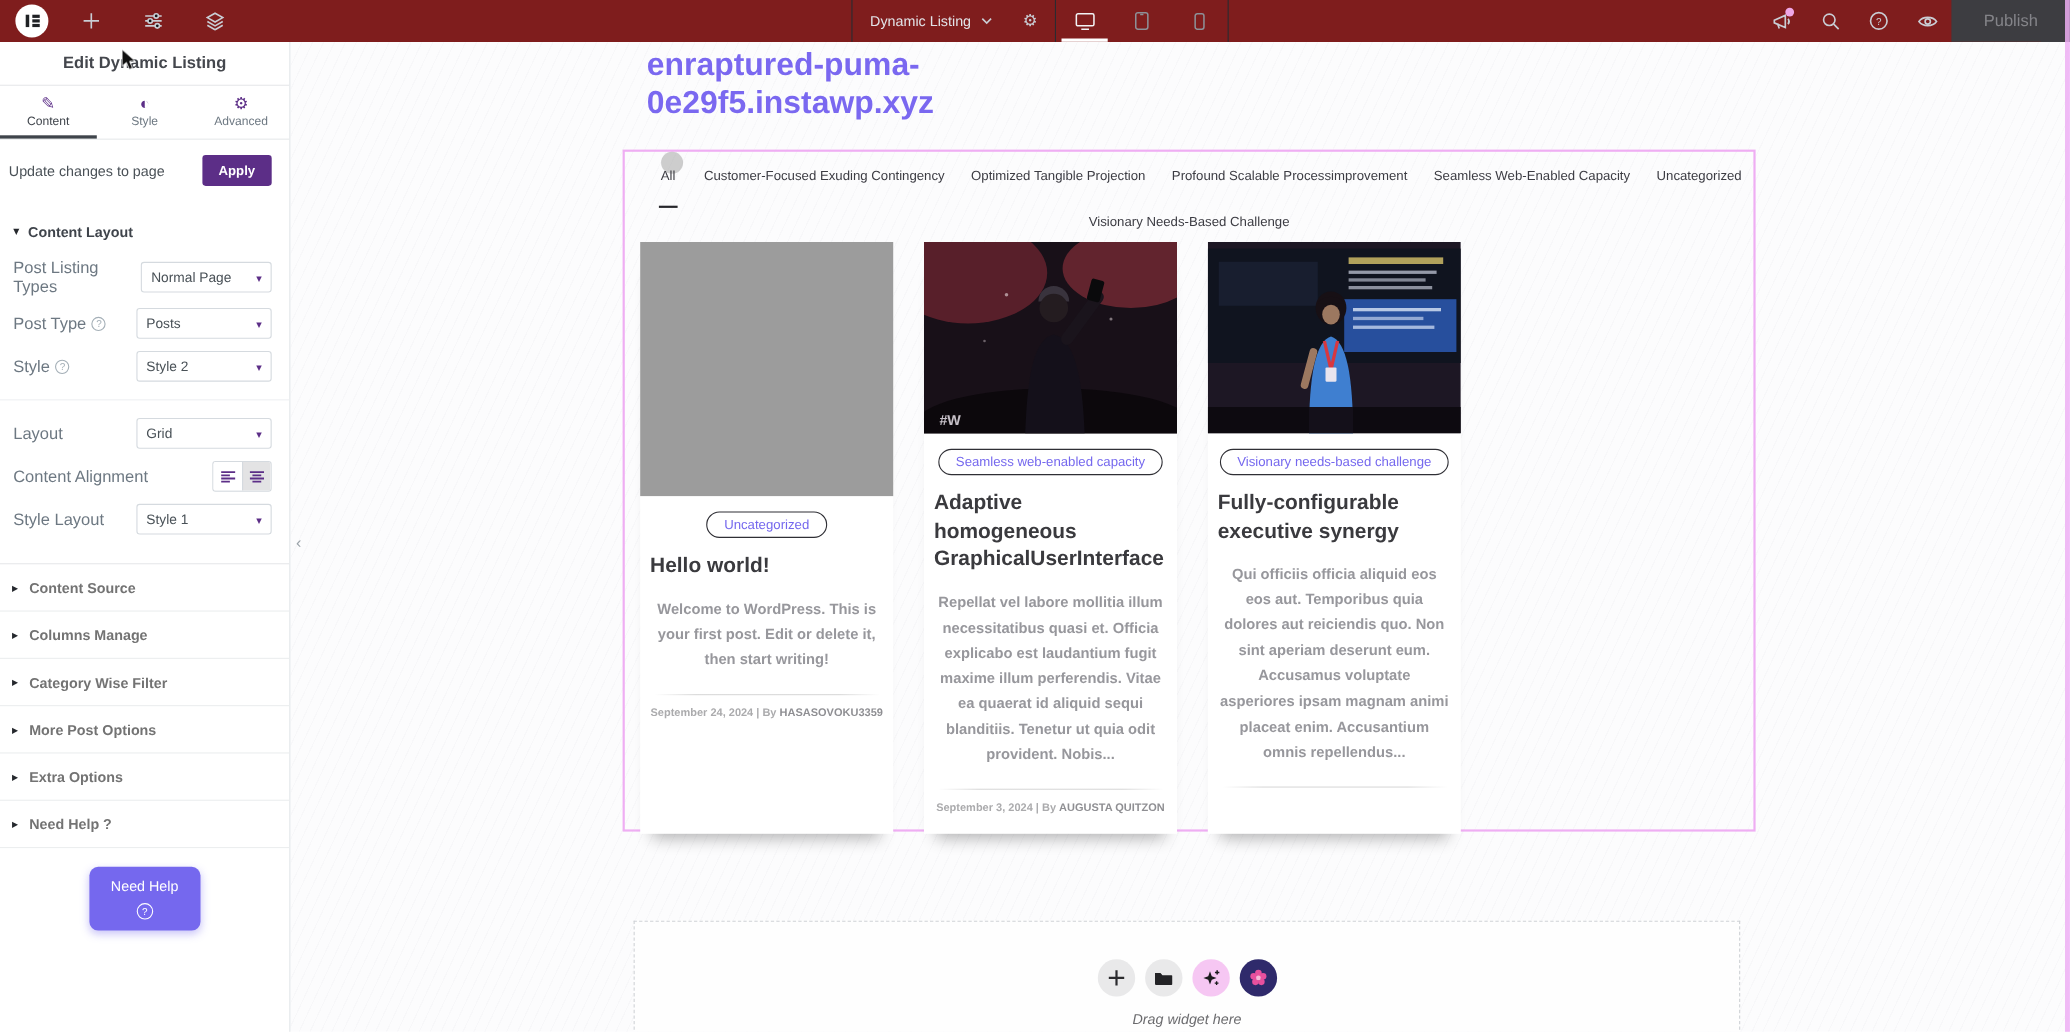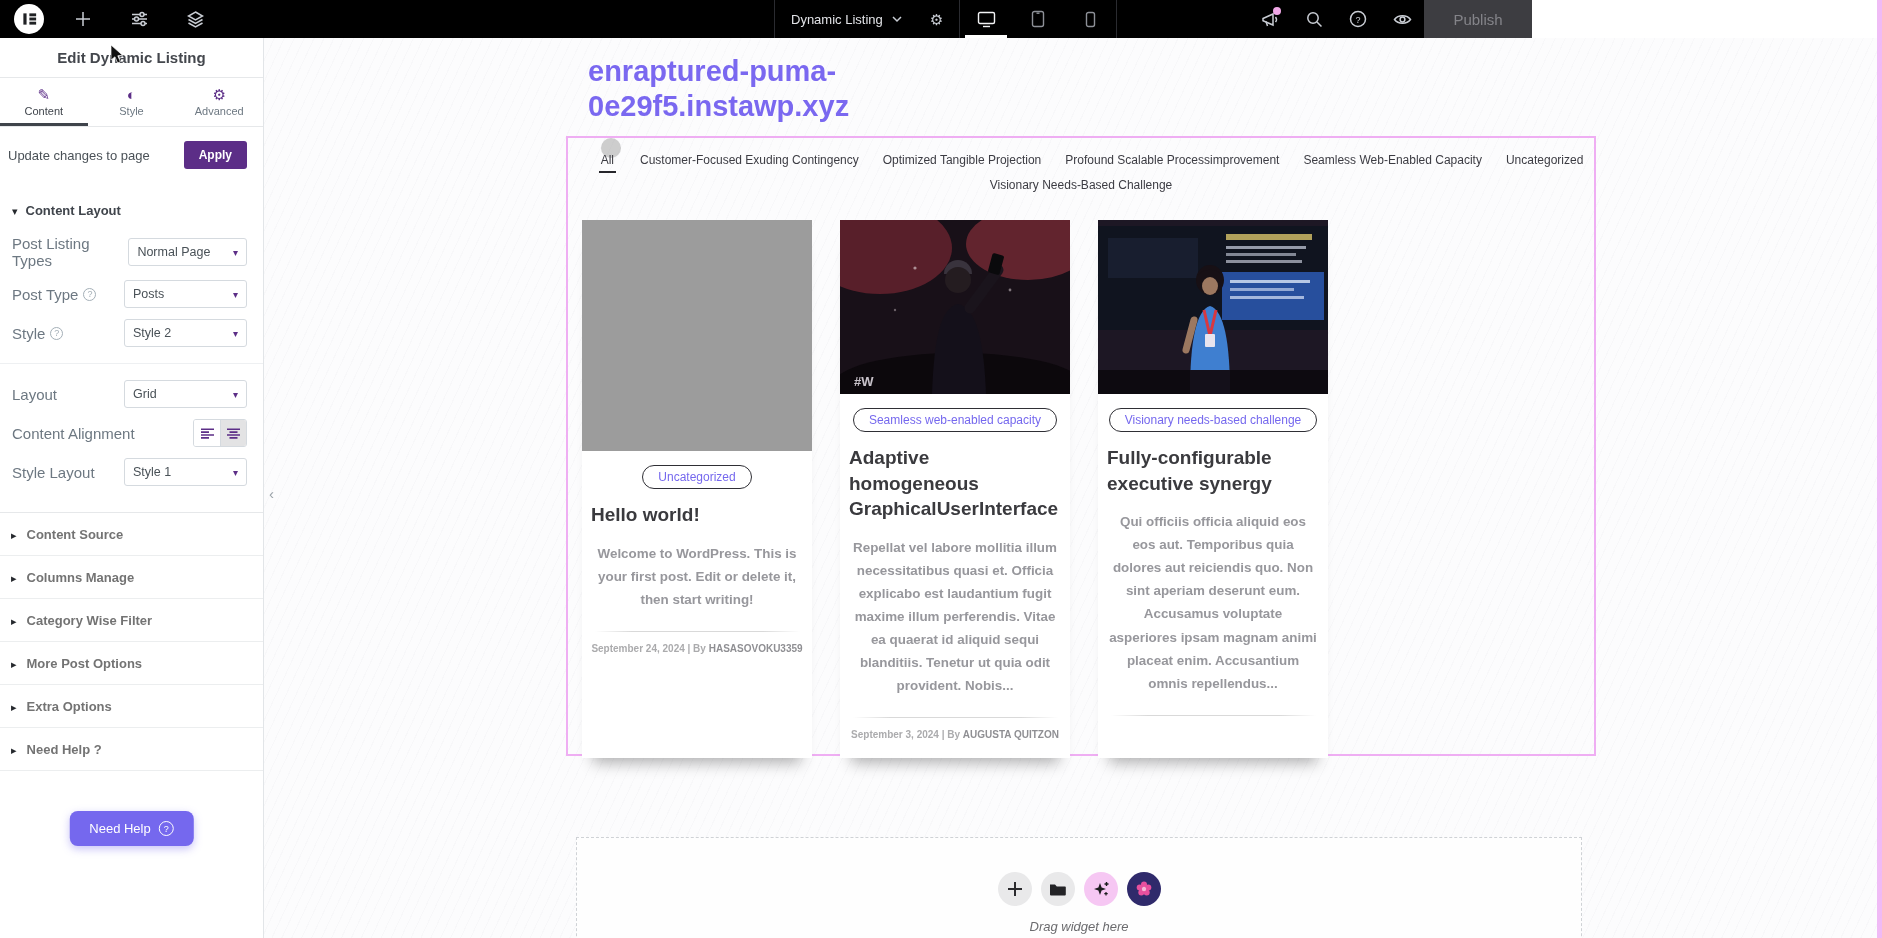--- a/index.html
+++ b/index.html
@@ -1,20 +1,20 @@
 <!DOCTYPE html>
 <html><head>
 <meta charset="utf-8">
 <style>
   * { margin:0; padding:0; box-sizing:border-box; }
   html,body { width:1882px; height:938px; overflow:hidden; background:#fff;
     font-family:"Liberation Sans", sans-serif; }
 
   
-  .topbar { position:relative; width:1532px; height:38px; background:#000000; z-index:45; }
+  .topbar { position:relative; width:1882px; height:38px; background:#7f1d1d; z-index:45; }
   .tb-left { position:absolute; left:14px; top:0; height:38px; display:flex; align-items:center; gap:22px; }
   .logo-btn { width:30px; height:30px; border-radius:50%; background:#fff; display:flex; align-items:center; justify-content:center; cursor:pointer; }
   .tb-icon { width:34px; height:38px; display:flex; align-items:center; justify-content:center; color:#c9cdd4; cursor:pointer; }
   .tb-icon svg { stroke:#c9cdd4; fill:none; stroke-width:1.5; }
   .tb-mid { position:absolute; left:774px; top:0; height:38px; display:flex; align-items:center; }
   .tb-divider { width:1px; height:38px; background:#2a2b30; }
   .doc-btn { height:38px; display:flex; align-items:center; gap:9px; padding:0 12px 0 16px; color:#e2e3e7; font-size:13px; cursor:pointer; }
   .gear-glyph { font-size:15px; color:#c9cdd4; padding:0 16px; cursor:pointer; line-height:1; }
   .tb-device { position:relative; width:52px; height:38px; display:flex; align-items:center; justify-content:center; cursor:pointer; }
   .tb-device svg { stroke:#8d9097; fill:none; stroke-width:1.4; }
@@ -55,34 +55,34 @@
   .field-sep { height:1px; background:#eef0f2; margin:16px 0 16px 0; }
   .align-group { display:flex; border:1px solid #d5dadf; border-radius:3px; overflow:hidden; }
   .align-btn { width:26px; height:26px; display:flex; align-items:center; justify-content:center; background:#fff; border:none; cursor:pointer; }
   .align-btn + .align-btn { border-left:1px solid #d5dadf; }
   .align-btn.selected { background:#e3e3e4; }
   .align-btn svg { stroke:#5c2e87; stroke-width:1.6; }
   .section-sep { height:1px; background:#e6e8ea; margin-top:26px; }
   .acc-row { height:43px; display:flex; align-items:center; gap:10px; padding:0 16px 0 11px; border-bottom:1px solid #eceeef; cursor:pointer; }
   .acc-caret::after { content:"▸"; font-size:11px; color:#25282d; }
   .acc-lbl { font-size:13px; font-weight:bold; color:#737373; }
-  .need-help-btn { position:absolute; bottom:92px; left:50%; transform:translateX(-50%); display:flex; align-items:center; gap:8px; background:#7568ee; color:#fff; border:none; border-radius:8px; font-size:13px; padding:10px 20px; cursor:pointer; box-shadow:0 3px 8px rgba(117,104,238,.4); }
+  .need-help-btn { position:absolute; bottom:92px; left:50%; transform:translateX(-50%); display:flex; align-items:center; gap:8px; background:#7568ee; color:#fff; border:none; border-radius:8px; font-size:13px; padding:10px 20px; cursor:pointer; box-shadow:0 3px 8px rgba(117,104,238,.4);flex-direction:column; }
   .qcircle { width:15px; height:15px; border:1.4px solid #fff; border-radius:50%; display:inline-flex; align-items:center; justify-content:center; font-size:9px; color:#fff; }
   .qcircle::after { content:"?"; }
   .collapse-handle { position:absolute; right:-11px; top:447px; color:#9aa2a8; font-size:15px; cursor:pointer; z-index:25; }
 
   
   .stage { position:relative; flex:1; height:900px; overflow:hidden; background-color:#fcfcfd;
     background-image:repeating-linear-gradient(115deg, rgba(110,110,135,.03) 0 1px, transparent 1px 9px); }
-  .site-title { position:absolute; left:324px; top:4px; font-size:29px; font-weight:bold; color:#7a68f0; line-height:35px; cursor:pointer;margin-top:12px; }
+  .site-title { position:absolute; left:324px; top:4px; font-size:29px; font-weight:bold; color:#7a68f0; line-height:35px; cursor:pointer; }
   .widget-box { position:absolute; left:302px; top:98px; width:1030px; height:620px; border:2px solid #efaef3; }
   .ftabs { margin-top:15px; display:flex; flex-direction:column; align-items:center; gap:5px; }
   .frow { display:flex; justify-content:center; gap:24px; }
   .ftab { font-size:12px; color:#3c3c43; font-weight:500; cursor:pointer; position:relative; white-space:nowrap; }
-  .ftab.active { padding:0 2px 4px; border-bottom:2px solid #26262b;margin-left:20px; }
+  .ftab.active { padding:0 2px 20px; border-bottom:2px solid #26262b;margin-left:20px; }
   .handle-dot { position:absolute; left:2px; top:-15px; width:20px; height:20px; border-radius:50%; background:rgba(165,165,165,.55); z-index:0; }
   .cards { position:absolute; left:14px; top:82px; display:flex; gap:28px; }
   .card { width:230px; background:#fff; box-shadow:0 16px 14px -11px rgba(0,0,0,.30); padding-bottom:16px; cursor:pointer; }
   .card-img { width:230px; display:block; }
   .img-placeholder { width:230px; height:231px; background:#9c9c9c; }
   .badge-wrap { display:flex; justify-content:center; margin-top:14px; }
   .badge { border:1.4px solid #2f2f35; border-radius:20px; padding:4px 15px; font-size:12px; color:#7568ee; background:#fff; cursor:pointer; }
   .card-title { margin:13px auto 0; width:212px; text-align:left; font-size:19px; font-weight:bold; color:#3a3a3e; line-height:1.35; cursor:pointer; }
   .card-excerpt { margin:14px auto 0; width:208px; text-align:center; font-size:13.4px; font-weight:600; color:#97979c; line-height:1.72; }
   .card-hr { height:1px; width:205px; margin:20px auto 9px; background:linear-gradient(90deg, rgba(217,217,217,0), #d9d9d9 18%, #d9d9d9 82%, rgba(217,217,217,0)); }

